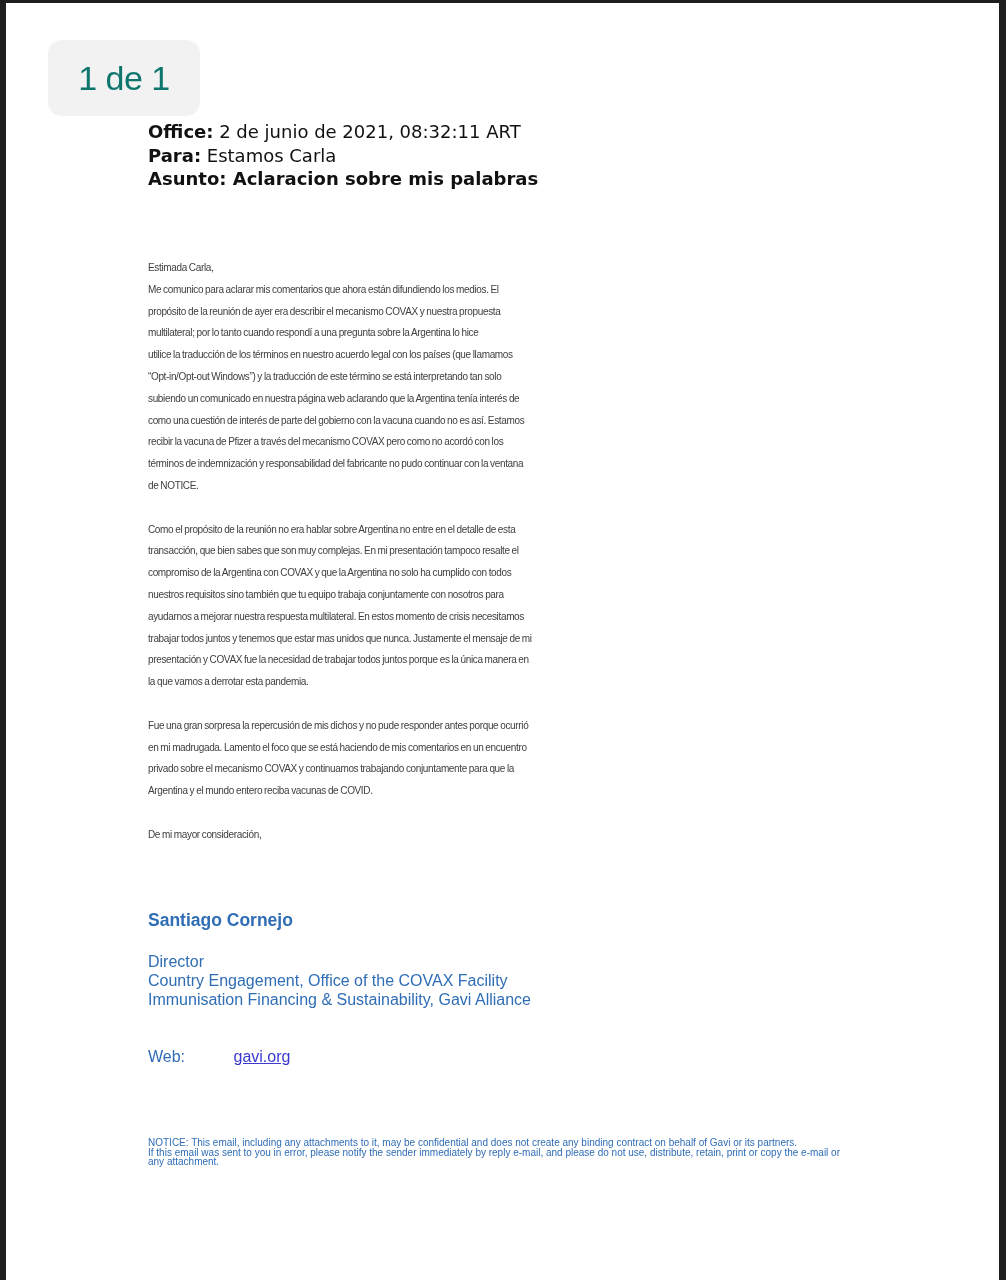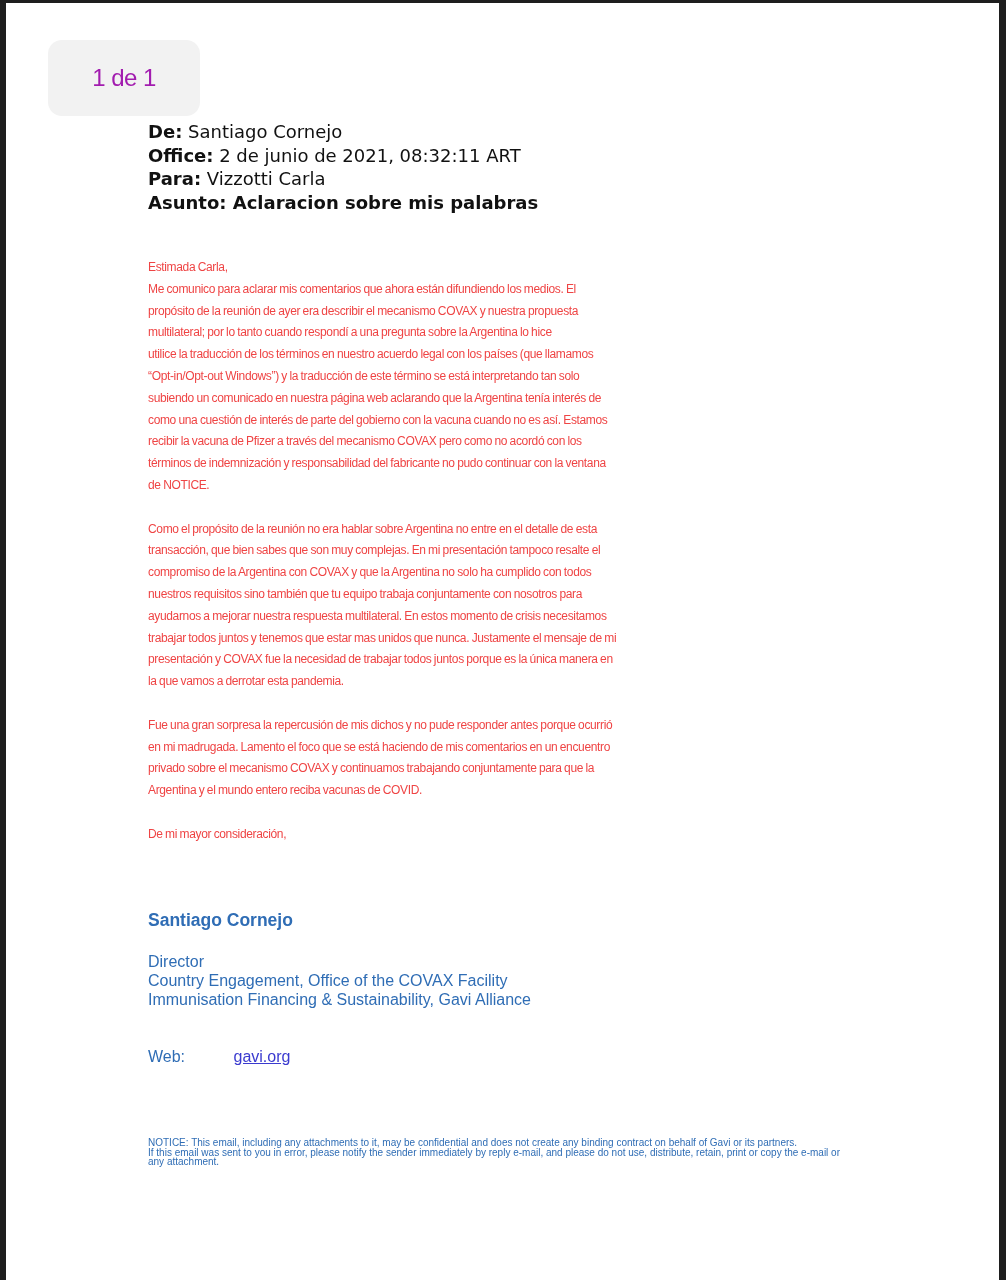--- a/index.html
+++ b/index.html
@@ -25,23 +25,23 @@
       position: absolute;
       left: 42px;
       top: 37px;
       width: 152px;
       height: 76px;
       background: #f2f2f2;
       border-radius: 14px;
       display: flex;
       align-items: center;
       justify-content: center;
-      color: #a21caf;
+      color: #0f766e;
       font-family: "Liberation Sans", sans-serif;
-      font-size: 24px;
+      font-size: 34px;
       letter-spacing: -0.5px;
     }
     .email-header {
       position: absolute;
       left: 142px;
       top: 117px;
       font-family: "DejaVu Sans", sans-serif;
       font-size: 18px;
       color: #111111;
       line-height: 23.5px;
@@ -49,22 +49,22 @@
     .email-header .row { white-space: nowrap; }
     .email-header .lbl { font-weight: bold; }
     .email-header .subject-row { font-weight: bold; }
 
     .body {
       position: absolute;
       left: 142px;
       top: 254px;
       width: 720px;
       font-family: "Liberation Sans", sans-serif;
-      font-size: 12px;
-      color: #ef4444;
+      font-size: 10px;
+      color: #404040;
       line-height: 21.8px;
       letter-spacing: -0.35px;
       word-spacing: -0.5px;
     }
     .body .line { white-space: nowrap; }
     .body .gap { height: 21.8px; }
 
     .signature {
       position: absolute;
       left: 142px;
@@ -108,30 +108,26 @@
 <body>
 
 <div class="page">
 
   <div class="page-counter">
     <span>1 de 1</span>
   </div>
 
   <div class="email-header">
     <div class="row">
-      <span class="lbl">De:</span>
-      <span>Santiago Cornejo</span>
-    </div>
-    <div class="row">
       <span class="lbl">Office:</span>
       <span>2 de junio de 2021, 08:32:11 ART</span>
     </div>
     <div class="row">
       <span class="lbl">Para:</span>
-      <span>Vizzotti Carla</span>
+      <span>Estamos Carla</span>
     </div>
     <div class="row subject-row">
       <span>Asunto:</span>
       <span>Aclaracion sobre mis palabras</span>
     </div>
   </div>
 
   <div class="body">
     <div class="line">Estimada Carla,</div>
     <div>

